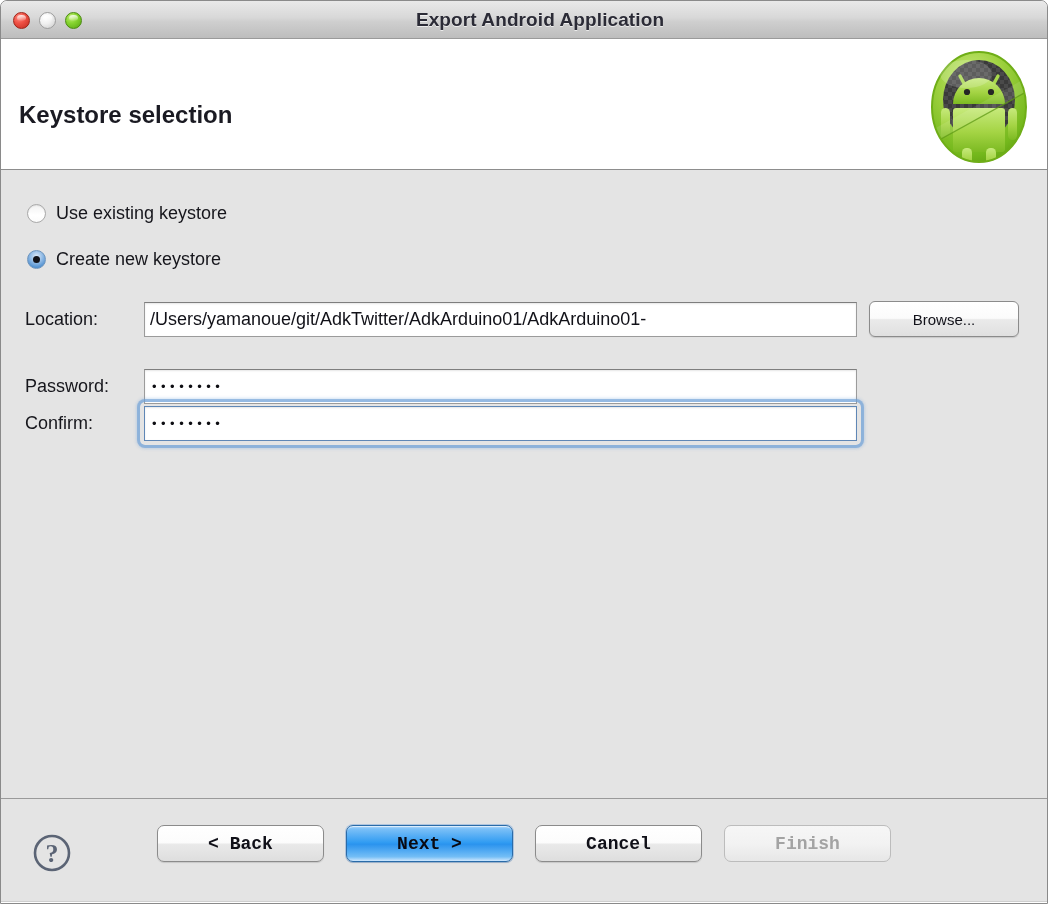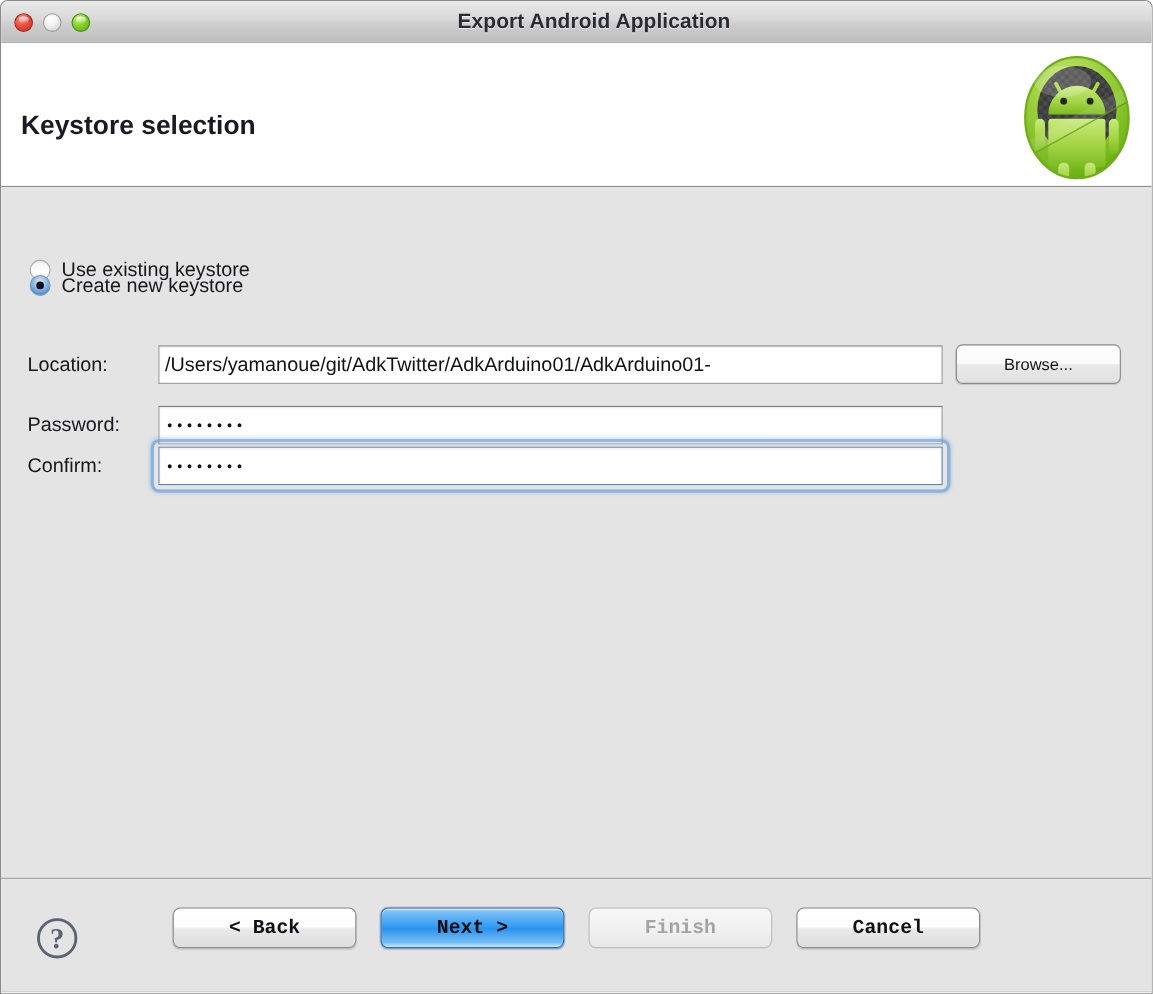--- a/index.html
+++ b/index.html
@@ -114,21 +114,21 @@
     border-bottom: 1px solid #9a9a9a;
   }
 
   .radio-row {
     position: absolute;
     left: 26px;
     display: flex;
     align-items: center;
     gap: 10px;
   }
-  .radio-row.r1 { top: 33px; margin-top: 32px; }
+  .radio-row.r1 { top: 33px; }
   .radio-row.r2 { top: 79px; }
 
   .radio {
     width: 19px;
     height: 19px;
     border-radius: 50%;
     box-sizing: border-box;
     flex: none;
     position: relative;
   }
@@ -158,21 +158,21 @@
     white-space: nowrap;
   }
 
   .field-row {
     position: absolute;
     left: 24px;
     right: 22px;
     display: flex;
     align-items: center;
   }
-  .field-row.f-location { top: 131px; margin-top: 12px; }
+  .field-row.f-location { top: 131px; }
   .field-row.f-password { top: 199px; }
   .field-row.f-confirm  { top: 236px; }
 
   .field-label {
     width: 119px;
     flex: none;
     font-size: 18px;
     color: #16161c;
   }
 
@@ -397,22 +397,22 @@
         </div>
       </div>
     </div>
 
   </div>
 
   <div class="footer">
     <div class="btnbar">
       <div class="btn">&lt; Back</div>
       <div class="btn primary">Next &gt;</div>
+      <div class="btn">Cancel</div>
       <div class="btn disabled">Finish</div>
-      <div class="btn">Cancel</div>
     </div>
     <div class="bottom-edge"></div>
   </div>
 
   <div class="help-icon">
     <svg viewBox="0 0 40 40" width="40" height="40" xmlns="http://www.w3.org/2000/svg">
       <circle cx="20" cy="20" r="17" fill="none" stroke="#5b6475" stroke-width="2.6"></circle>
       <text x="20" y="28.5" text-anchor="middle" font-family="Liberation Serif, serif" font-size="26" font-weight="bold" fill="#5b6475">?</text>
     </svg>
   </div>

